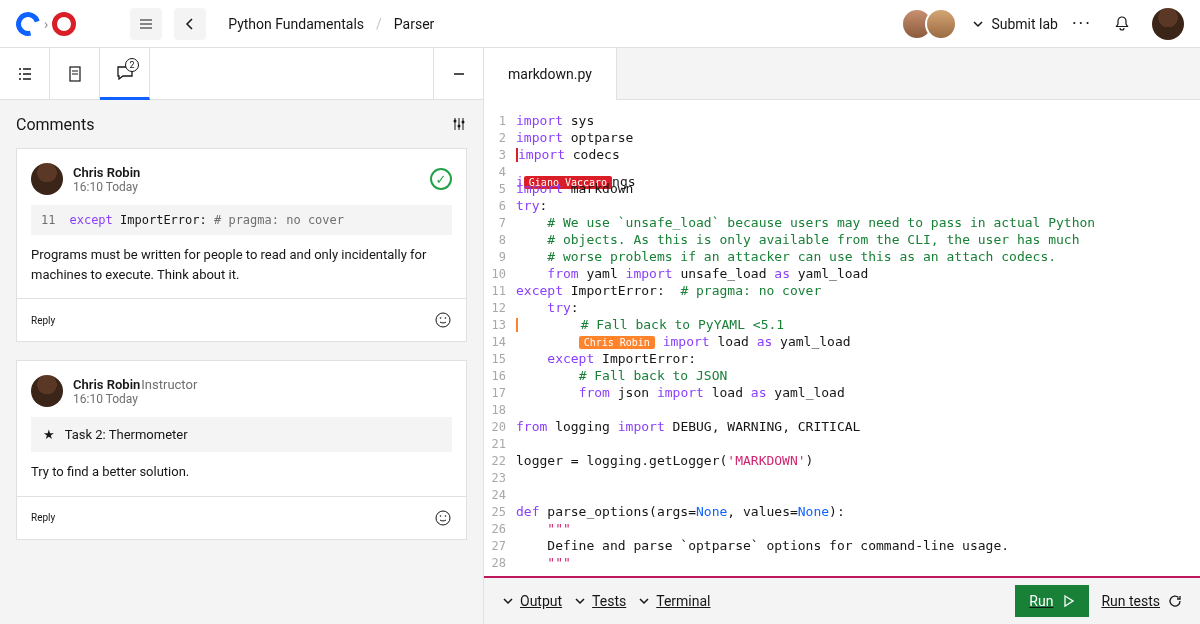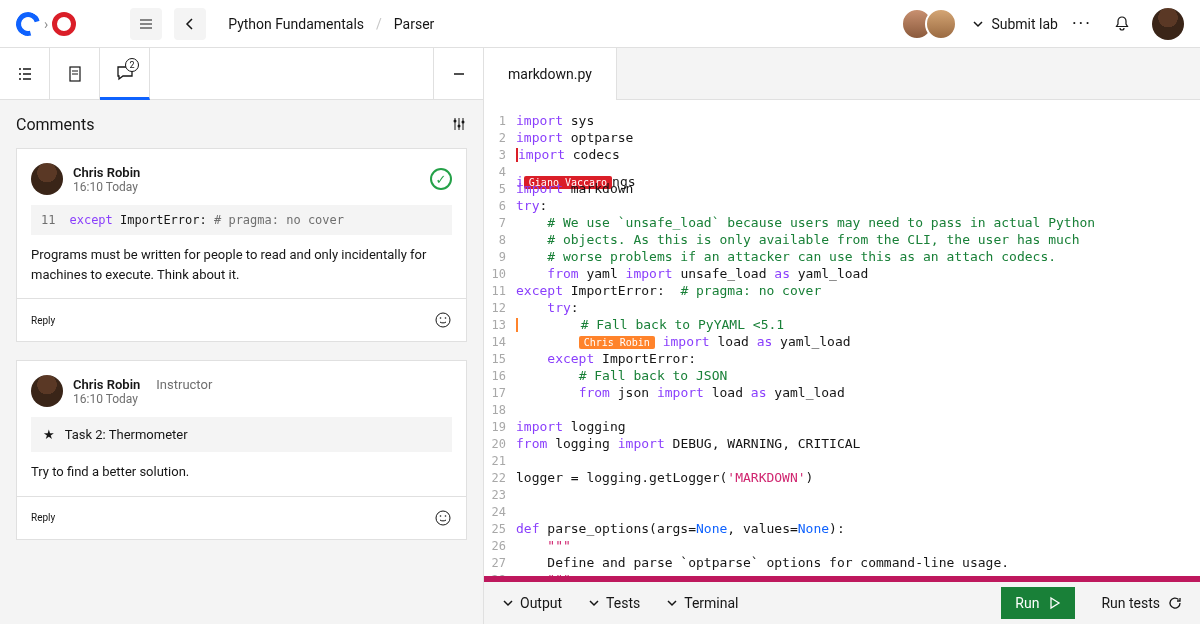--- a/index.html
+++ b/index.html
@@ -39,21 +39,21 @@
   
   .main { display: flex; height: 524px; }
 
   
   .comments-panel { width: 484px; border-right: 1px solid #e0e0e0; background: #f4f4f4; overflow-y:auto;}
   .comments-head { height: 48px; padding: 0 16px; display:flex; align-items:center; justify-content: space-between; font-size:16px; }
   .comment-card { margin: 0 16px 18px 16px; background: #fff; border: 1px solid #e0e0e0; }
   .cc-head { display:flex; align-items:center; padding: 14px 14px 10px 14px; gap:10px;}
   .cc-av { width:32px; height:32px; border-radius:50%; background:#a07850; flex-shrink:0;}
   .cc-name { font-weight:600; font-size:13px;}
-  .cc-role { font-weight:400; color:#6f6f6f; margin-left:16px; font-size:13px;}
+  .cc-role { font-weight:400; color:#6f6f6f; margin-left:1px; font-size:13px;}
   .cc-time { font-size:12px; color:#6f6f6f;}
   .cc-check { margin-left:auto; width:22px; height:22px; border:2px solid #24a148; border-radius:50%; color:#24a148; display:flex;align-items:center;justify-content:center; font-size:13px;}
   .cc-snippet { margin: 0 14px 10px 14px; background:#f4f4f4; padding:8px 10px; font-family: "SF Mono", Menlo, Consolas, monospace; font-size:12px;}
   .ln { color:#6f6f6f; margin-right:14px;}
   .kw { color:#8a3ffc;} .cm { color:#6f6f6f;}
   .cc-body { padding: 0 14px 14px 14px; font-size:13px; line-height:1.5;}
   .cc-footer { border-top:1px solid #e0e0e0; padding: 12px 14px; display:flex; align-items:center; justify-content:space-between;}
   .reply { font-size:10px; cursor:pointer;}
   .cc-task { margin: 0 14px 10px 14px; background:#f4f4f4; padding:10px 12px; display:flex; align-items:center; gap:10px; font-size:13px;}
 
@@ -67,21 +67,21 @@
   .tk-str { color:#d02670; }
   .tk-cm { color:#198038; }
   .tk-nm { color:#161616;}
   .tk-bi { color:#0f62fe;}
   .cursor-flag { position:absolute; font-size:10px; color:#fff; padding:1px 5px; border-radius:2px;}
   .flag-red { background:#da1e28;margin-top:21px; }
   .flag-orange { background:#ff832b;}
   .cursor-bar { display:inline-block; width:2px; height:14px; vertical-align:middle;}
 
   
-  .bottombar { height:48px; border-top:6px solid #be185d; background:#f4f4f4; display:flex; align-items:center; padding: 0 18px; gap: 26px;}
+  .bottombar { height:48px; border-top:2px solid #be185d; background:#f4f4f4; display:flex; align-items:center; padding: 0 18px; gap: 12px; text-decoration: underline;}
   .bb-item { display:flex; align-items:center; gap:6px; cursor:pointer; font-size:14px;}
   .bb-spacer { flex:1;}
   .run-btn { background:#198038; color:#fff; padding:8px 14px; display:flex; align-items:center; gap:8px; cursor:pointer; font-size:14px;text-align:center;}
   .runtests { display:flex; align-items:center; gap:8px; cursor:pointer; font-size:14px;}
 
   svg { display:block; }
 </style>
 </head>
 <body>
 
@@ -294,24 +294,20 @@
         </div>
         <div class="line">
           <div class="gutter">17</div>
           <div class="code"><span class="tk-nm">        </span><span class="tk-kw">from</span><span class="tk-nm"> json </span><span class="tk-kw">import</span><span class="tk-nm"> load </span><span class="tk-kw">as</span><span class="tk-nm"> yaml_load</span></div>
         </div>
         <div class="line">
           <div class="gutter">18</div>
           <div class="code"></div>
         </div>
         <div class="line">
-          <div class="gutter">19</div>
-          <div class="code"><span class="tk-kw">import</span><span class="tk-nm"> logging</span></div>
-        </div>
-        <div class="line">
           <div class="gutter">20</div>
           <div class="code"><span class="tk-kw">from</span><span class="tk-nm"> logging </span><span class="tk-kw">import</span><span class="tk-nm"> DEBUG, WARNING, CRITICAL</span></div>
         </div>
         <div class="line">
           <div class="gutter">21</div>
           <div class="code"></div>
         </div>
         <div class="line">
           <div class="gutter">22</div>
           <div class="code"><span class="tk-nm">logger = logging.getLogger(</span><span class="tk-str">'MARKDOWN'</span><span class="tk-nm">)</span></div>

